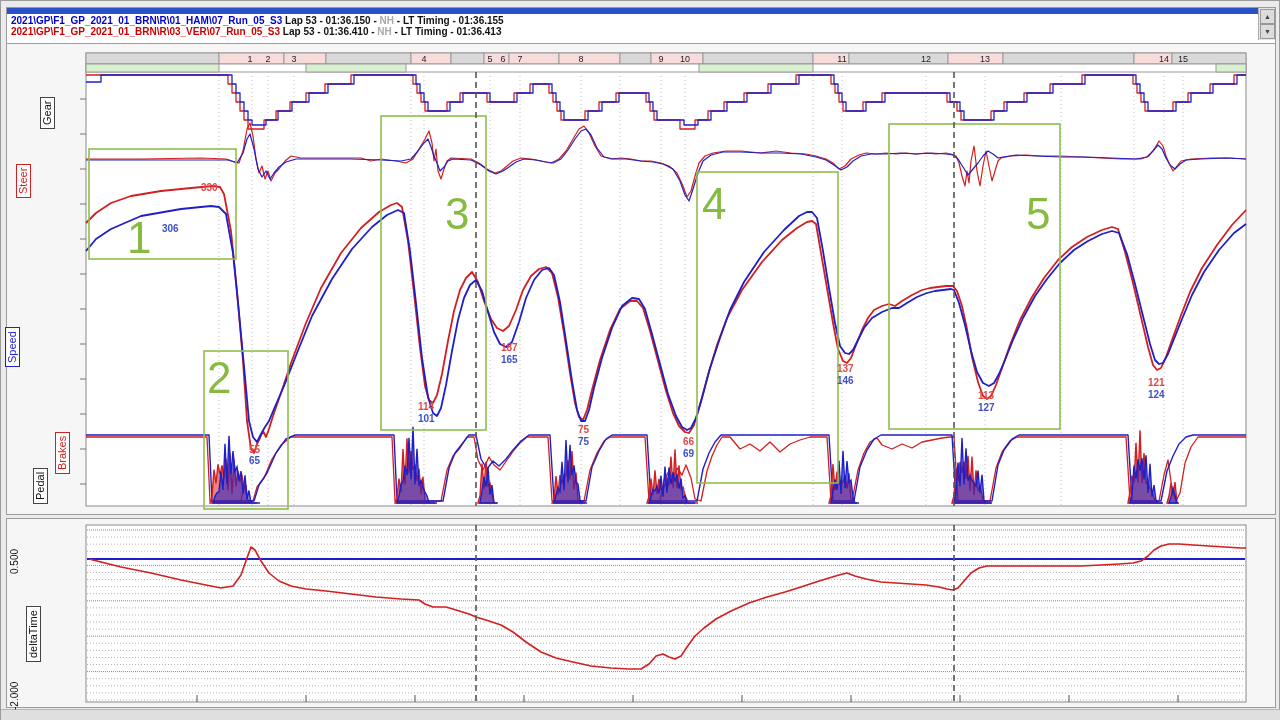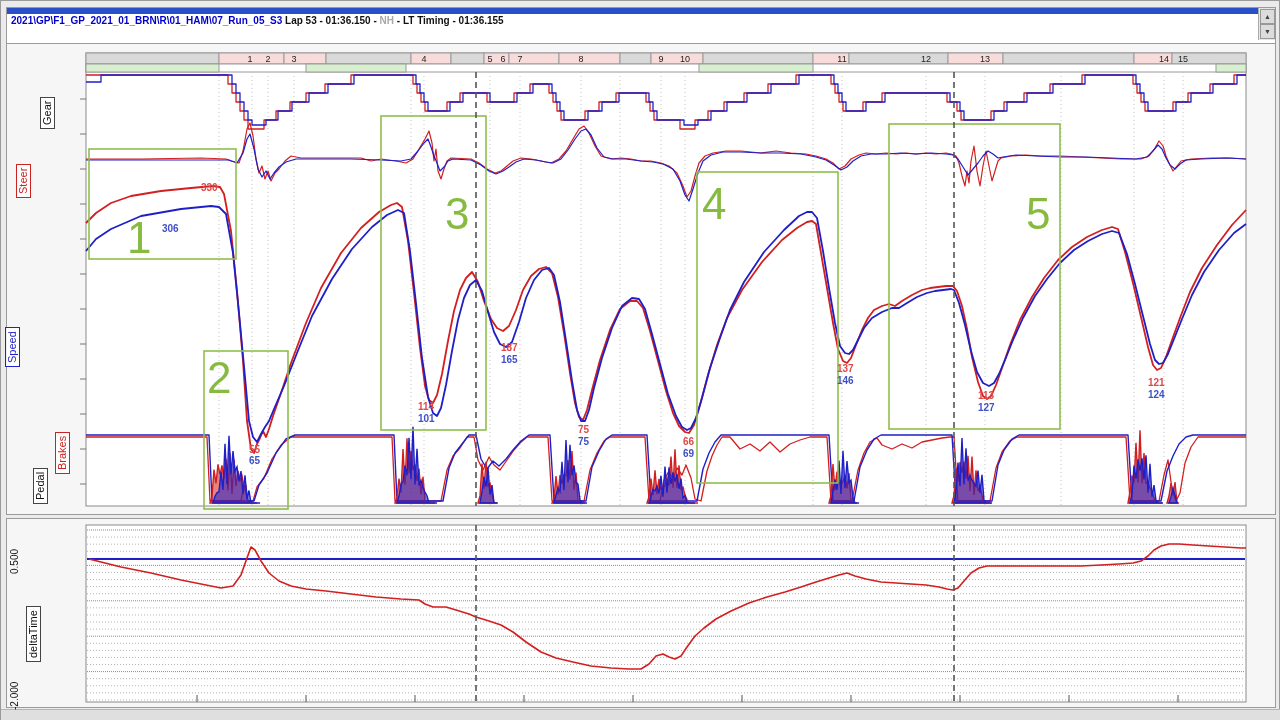--- a/index.html
+++ b/index.html
@@ -30,20 +30,23 @@
 </style>
 </head>
 <body>
 
 <div class="window">
 
   <div class="panel" id="header-panel">
     <div id="header-titlebar"></div>
     <div class="hline" id="hline1">
       <span class="hpath" style="color:#0000cc">2021\GP\F1_GP_2021_01_BRN\R\01_HAM\07_Run_05_S3</span><span class="hmid"> Lap 53 - 01:36.150 - </span><span class="hnh">NH</span><span class="htail"> - LT Timing - 01:36.155</span>
+    </div>
+    <div class="hline" id="hline2">
+      <span class="hpath" style="color:#cc0000">2021\GP\F1_GP_2021_01_BRN\R\03_VER\07_Run_05_S3</span><span class="hmid"> Lap 53 - 01:36.410 - </span><span class="hnh">NH</span><span class="htail"> - LT Timing - 01:36.413</span>
     </div>
     <div id="header-scrollbar">
       <div class="sb-btn" style="top:1px">▲</div>
       <div class="sb-btn" style="bottom:1px;top:auto">▼</div>
     </div>
   </div>
 
   <div class="panel" id="main-panel"></div>
   <div class="panel" id="delta-panel"></div>
   <div id="bottom-strip"></div>

